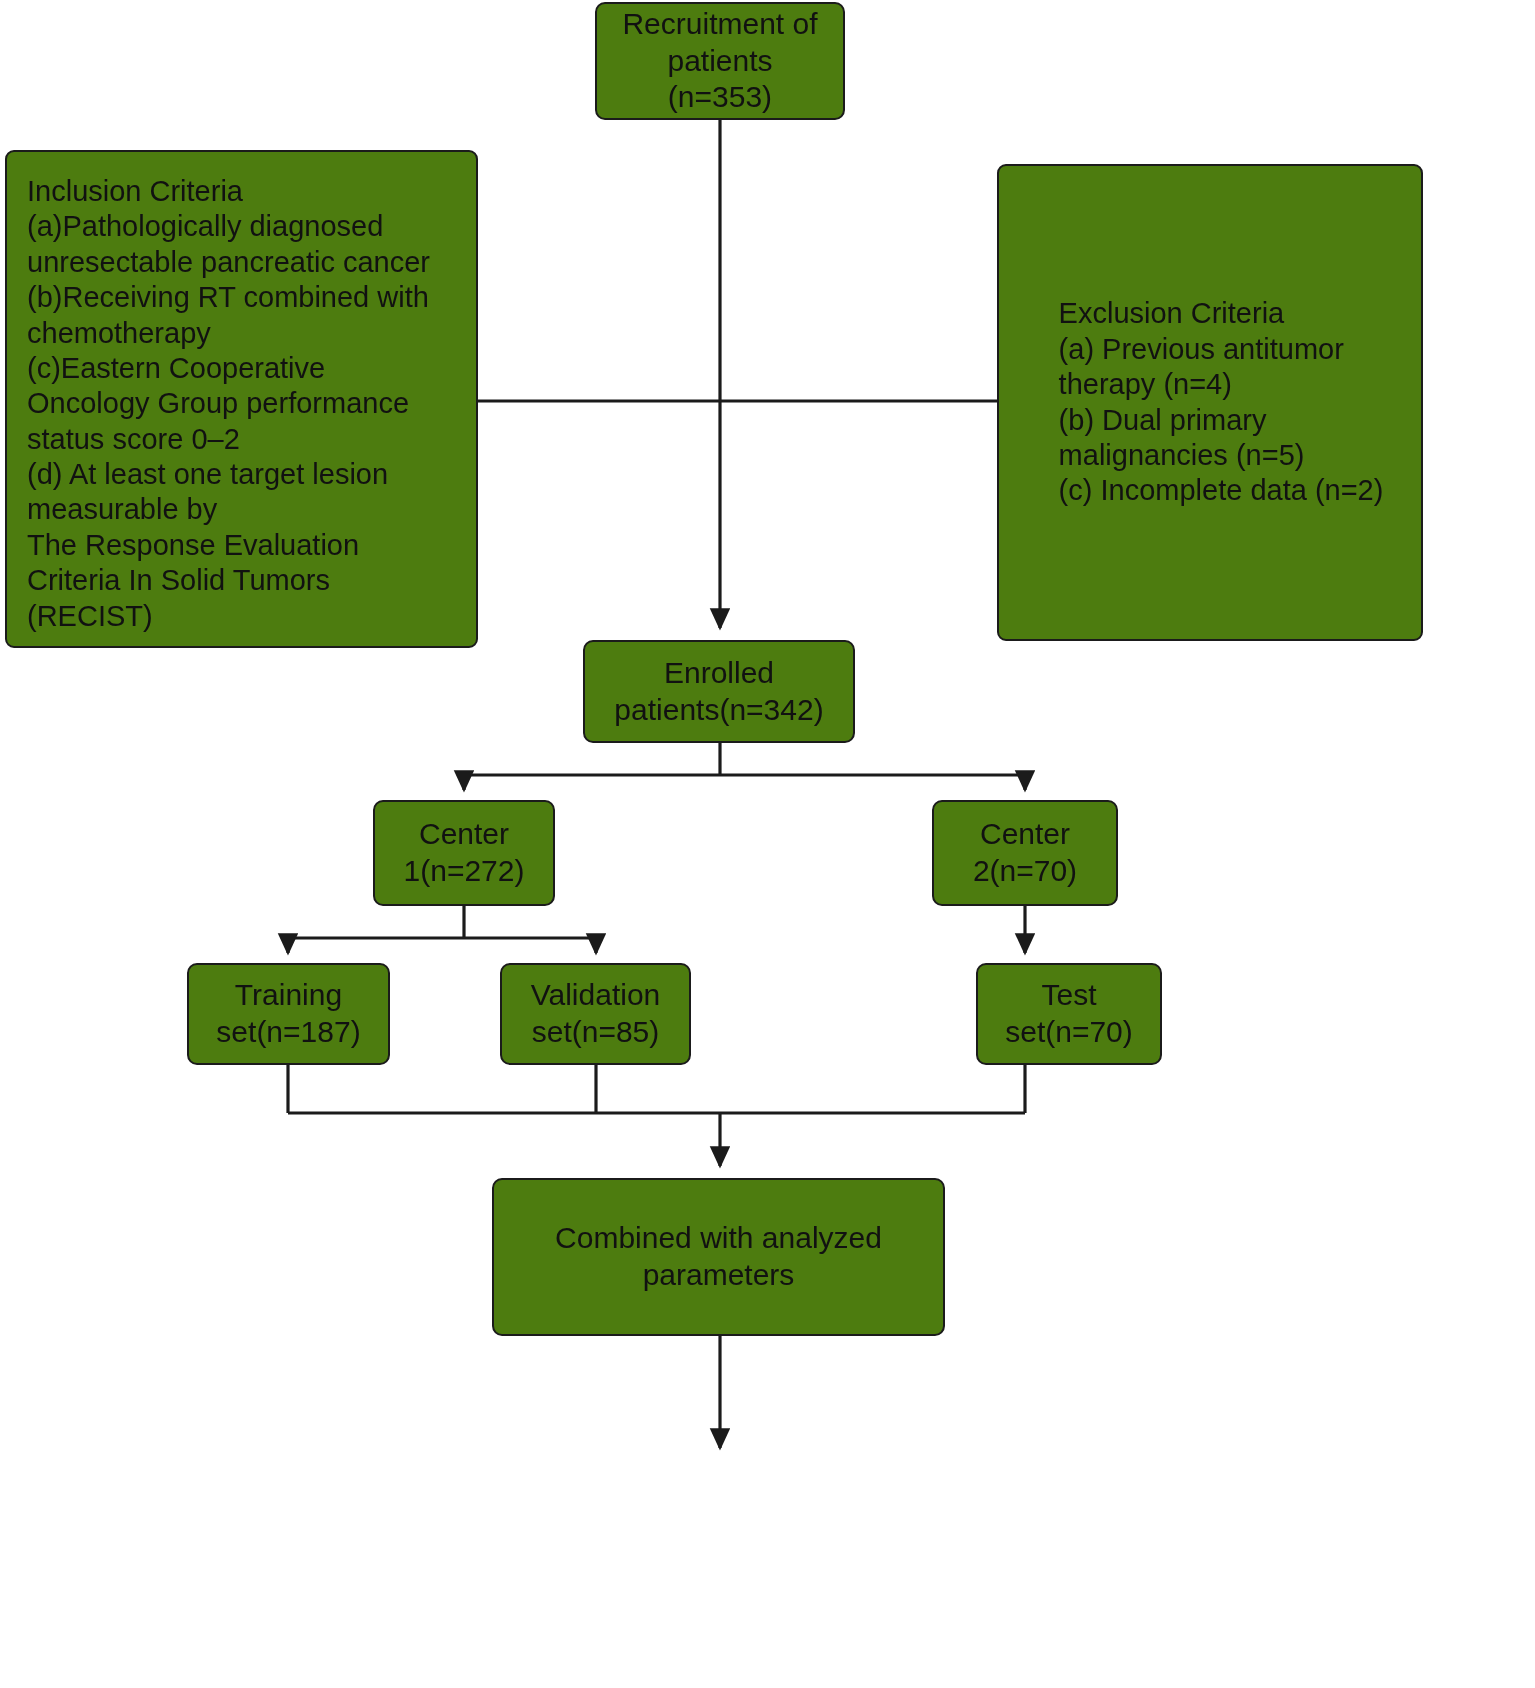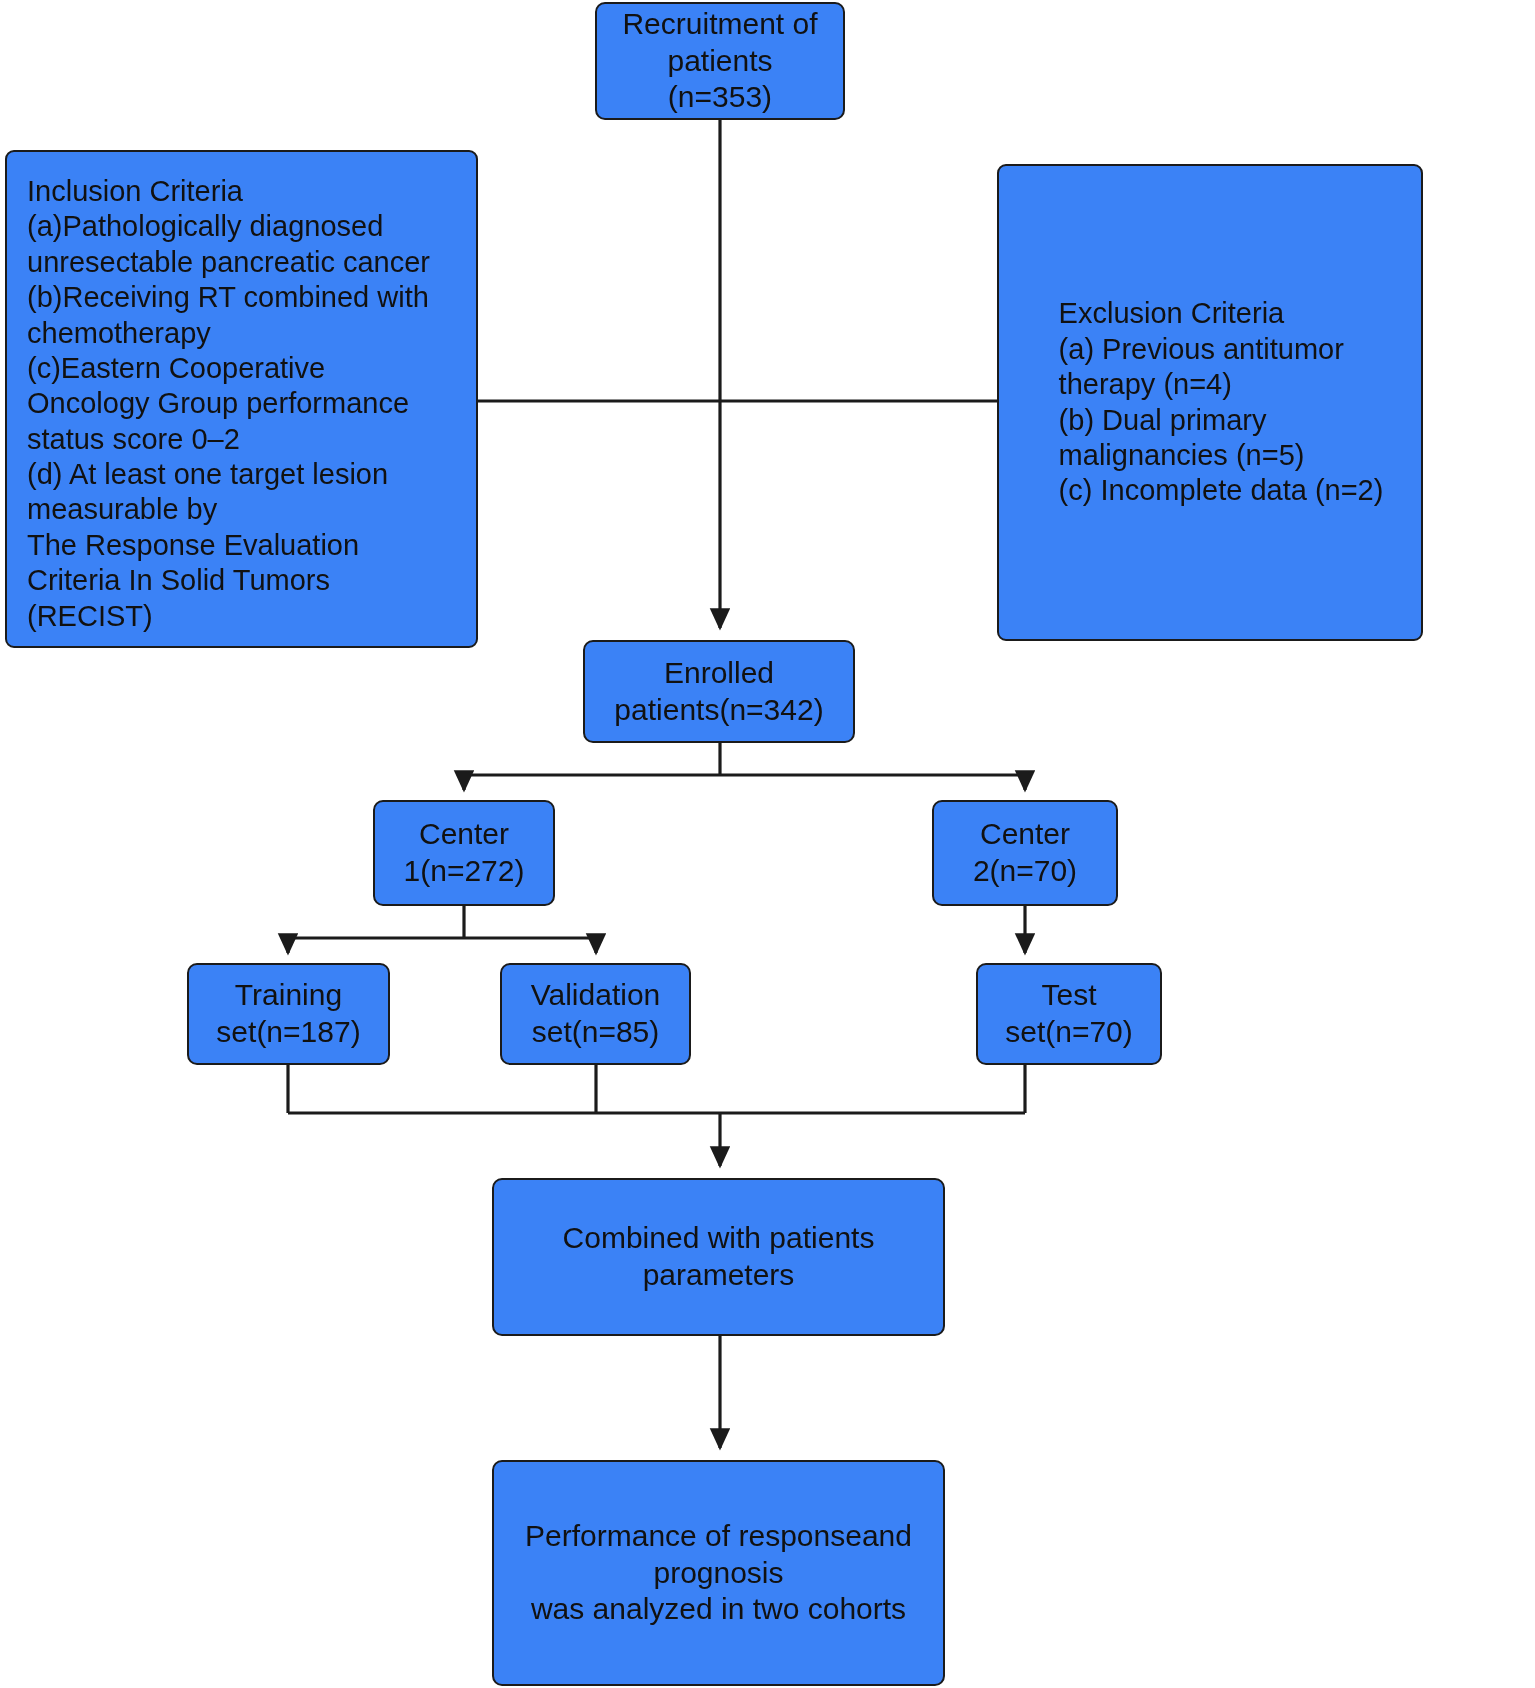--- a/index.html
+++ b/index.html
@@ -20,21 +20,21 @@
     left:0; top:0;
     width:1535px;
     height:1688px;
     pointer-events:none;
   }
   .box{
     position:absolute;
     box-sizing:border-box;
     border:2.6px solid #1b1b1b;
     border-radius:10px;
-    background:#3b82f6;
+    background:#4d7c0f;
     display:flex;
     align-items:center;
     justify-content:center;
     z-index:2;
   }
   .box .txt{
     white-space:pre-line;
     line-height:1.22;
   }
   .ctr .txt{ text-align:center; }
@@ -152,23 +152,18 @@
     <span class="txt">Validation
 set(n=85)</span>
   </div>
 
   <div class="box ctr" id="node-test">
     <span class="txt">Test
 set(n=70)</span>
   </div>
 
   <div class="box ctr" id="node-combined">
-    <span class="txt">Combined with patients
+    <span class="txt">Combined with analyzed
 parameters</span>
   </div>
 
-  <div class="box ctr" id="node-performance">
-    <span class="txt">Performance of responseand
-prognosis
-was analyzed in two cohorts</span>
-  </div>
 
 </div>
 
 </body></html>

